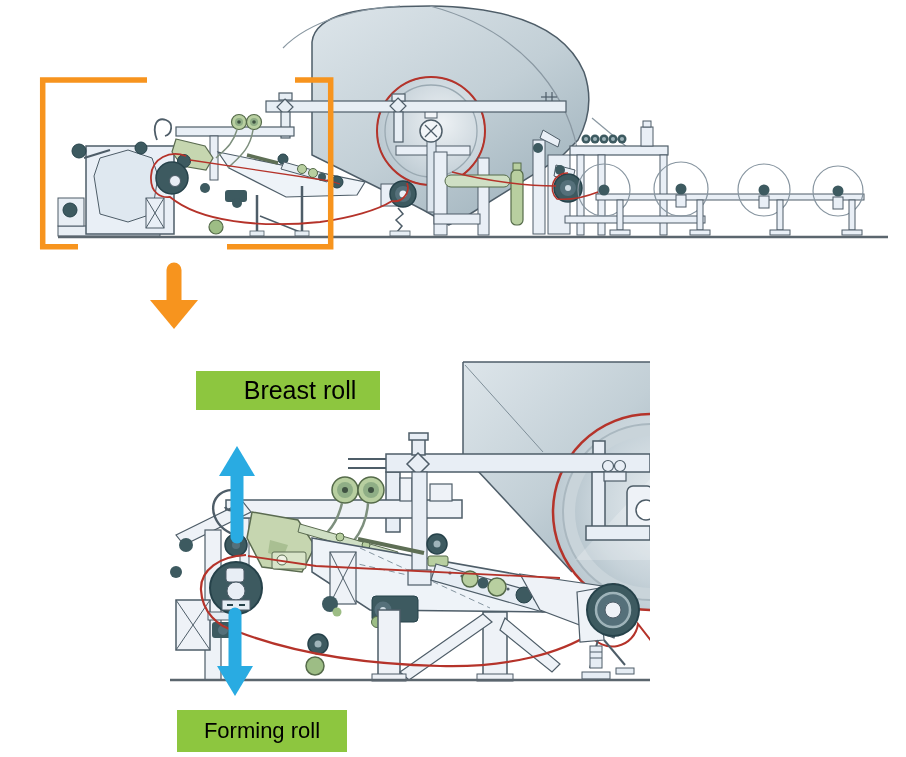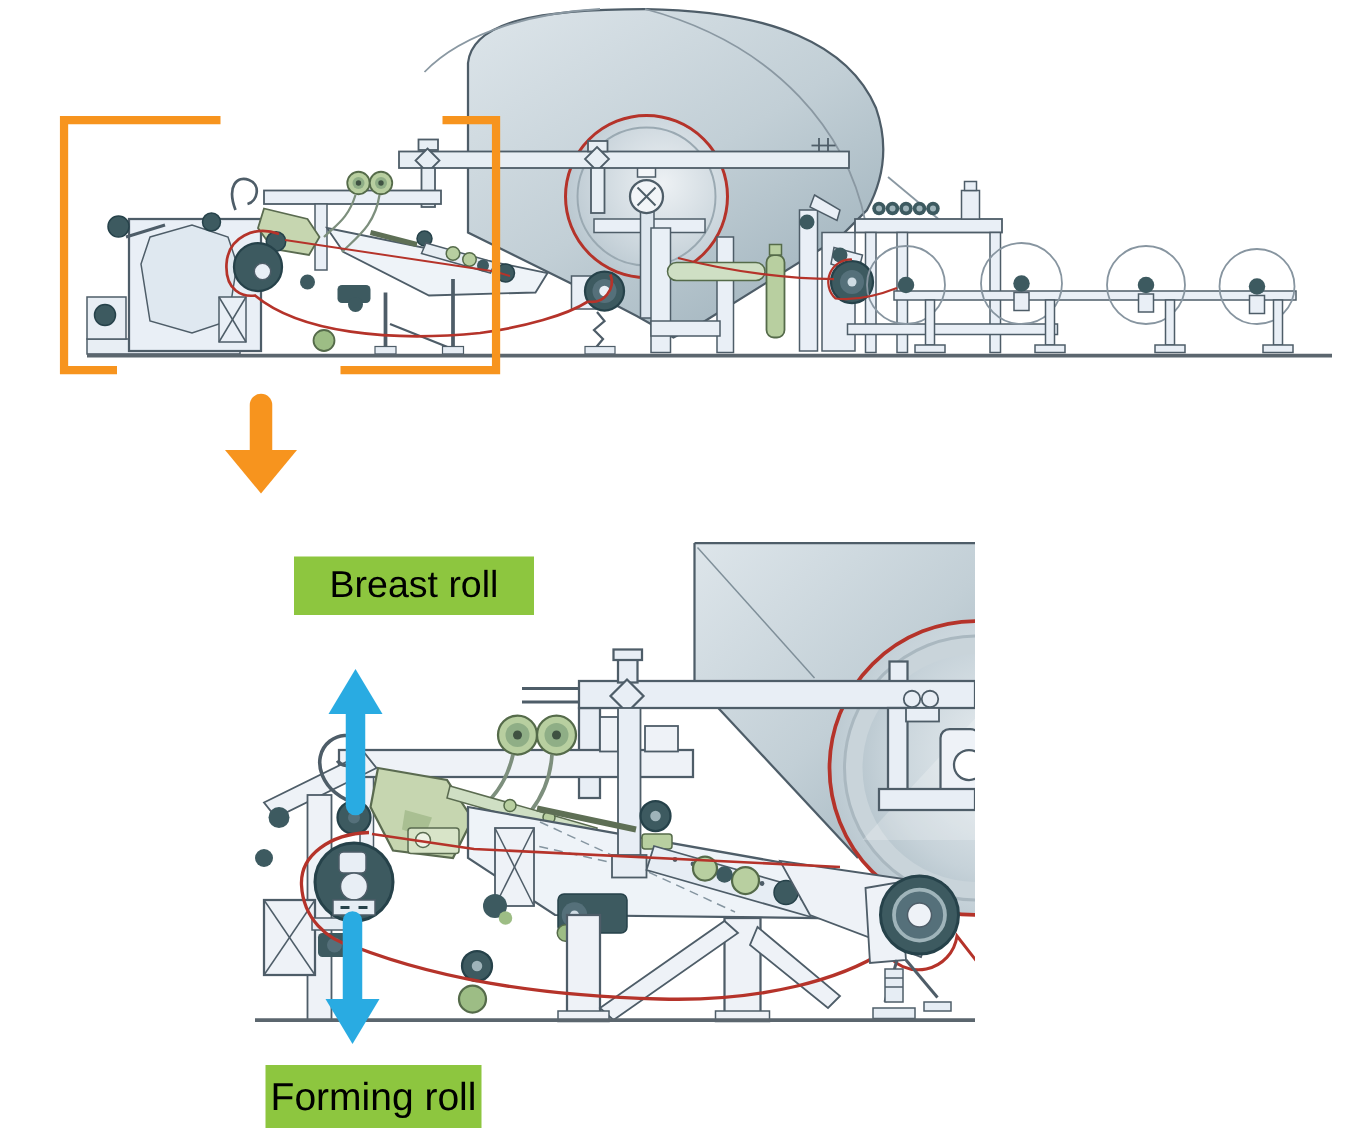--- a/index.html
+++ b/index.html
@@ -6,22 +6,22 @@
   .canvas{
     position:relative;width:906px;height:757px;background:#fff;overflow:hidden;
     font-family:"Liberation Sans", sans-serif;
   }
   svg{position:absolute;left:0;top:0;}
   .diagram-label{
     position:absolute;display:flex;align-items:center;justify-content:center;
     background:var(--label_green,#8DC63F);color:#000;
     font-family:"Liberation Sans",sans-serif;white-space:nowrap;
   }
-  .label-breast{left:196px;top:371px;width:160px;height:39px;font-size:25px;}
-  .label-forming{left:177px;top:710px;width:144px;height:42px;font-size:26px;}
+  .label-breast{left:196px;top:371px;width:160px;height:39px;font-size:25px;padding-left:24px;}
+  .label-forming{left:177px;top:710px;width:170px;height:42px;font-size:22px;}
   .ol{stroke:#4E5D68;}
 </style>
 </head>
 <body style="background: rgb(255, 255, 255);">
 
 <div class="canvas">
 <svg width="906" height="757" viewBox="0 0 906 757">
   <defs>
     <linearGradient id="hoodGrad" x1="0" y1="0" x2="0.8" y2="1">
       <stop offset="0" stop-color="#DDE5EA"></stop>

